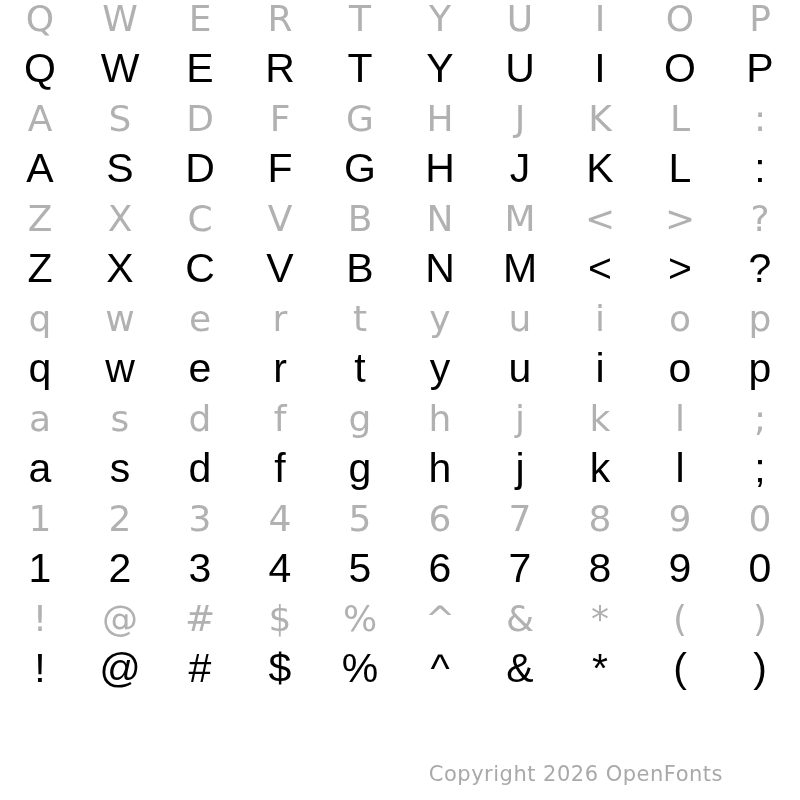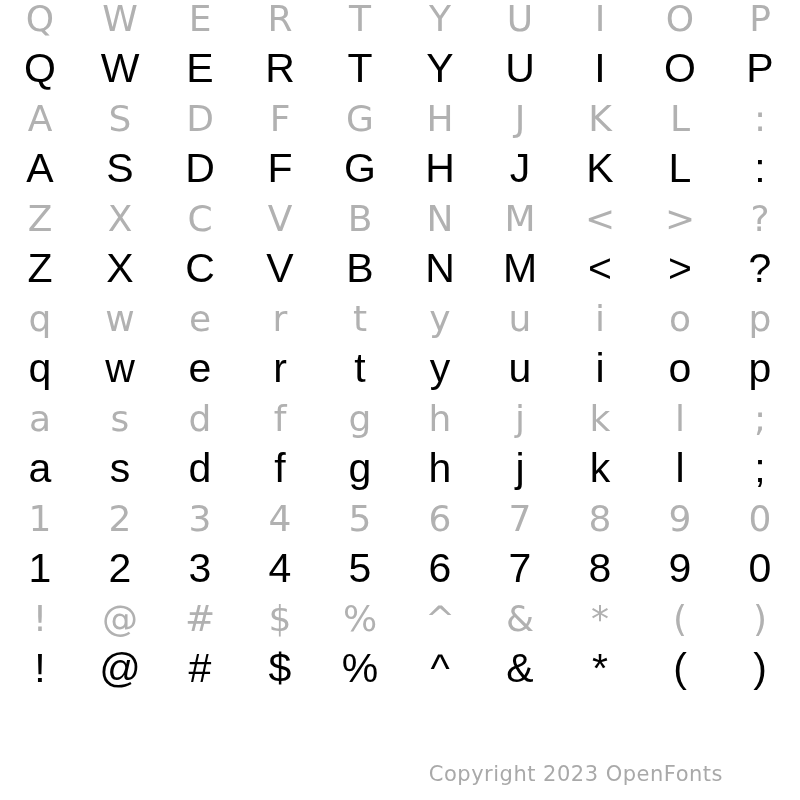--- a/index.html
+++ b/index.html
@@ -230,13 +230,13 @@
       <span class="cell">%</span>
       <span class="cell">^</span>
       <span class="cell">&amp;</span>
       <span class="cell">*</span>
       <span class="cell">(</span>
       <span class="cell">)</span>
     </div>
 
 </div>
 
-<div class="footer-copyright">Copyright 2023 OpenFonts</div>
+<div class="footer-copyright">Copyright 2026 OpenFonts</div>
 
 </body></html>

